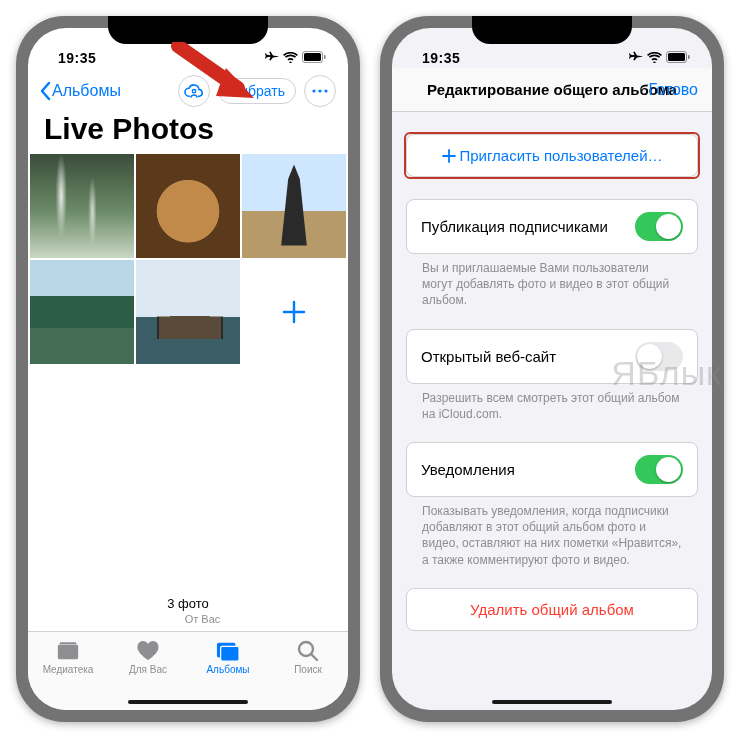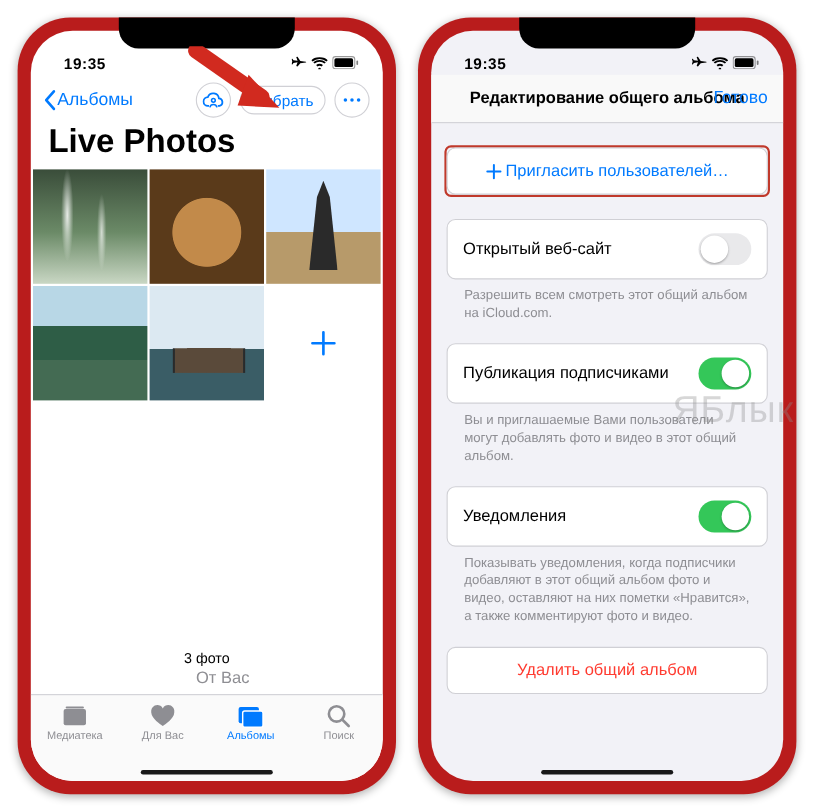--- a/index.html
+++ b/index.html
@@ -13,21 +13,21 @@
   }
   .phones {
     display: flex;
     gap: 20px;
     padding: 16px;
     justify-content: center;
   }
   .phone {
     width: 345px;
     height: 706px;
-    background: #b91c1c;
+    background: #737373;
     border-radius: 48px;
     padding: 12px;
     position: relative;
     box-shadow: 0 2px 8px rgba(0,0,0,0.3);
   }
   .notch {
     position: absolute;
     top: 0;
     left: 50%;
     transform: translateX(-50%);
@@ -130,21 +130,21 @@
      background:#2a2a2a;clip-path:polygon(50% 0,60% 18%,72% 100%,28% 100%,40% 18%);}
   .t4 { background: linear-gradient(180deg,#b8d7e6 0 35%,#2e5d46 35% 65%,#446b53 65% 100%); }
   .t5 { background: linear-gradient(180deg,#dce9f2 0 55%,#3a5d66 55% 100%); }
   .t5::after{content:"";position:absolute;left:20%;top:28%;width:60%;height:48%;
      border-left:2px solid #2a2a2a;border-right:2px solid #2a2a2a;
      background:linear-gradient(180deg,transparent 0 55%,#5a4a3a 55% 100%);
      clip-path:polygon(0 100%,0 55%,20% 55%,20% 10%,50% 0,80% 10%,80% 55%,100% 55%,100% 100%);}
 
   .spacer { flex:1; }
   .footer-text { text-align:center; font-size:13px; color:#000; padding-bottom:2px;}
-  .footer-sub  { text-align:center; font-size:15px; color:#8e8e93; padding-bottom:6px;padding-left:29px;}
+  .footer-sub  { text-align:center; font-size:11px; color:#8e8e93; padding-bottom:6px;padding-left:29px;}
 
   .tabbar {
     height: 79px;
     border-top: 0.5px solid #d0d0d5;
     display:flex;
     padding-bottom:28px;
     background:#fafafa;
   }
   .tab { flex:1; display:flex; flex-direction:column; align-items:center; justify-content:center; gap:2px; font-size:10px; color:#8e8e93;}
   .tab.active { color:#007aff; }
@@ -389,39 +389,39 @@
                 </svg>
               <span>Пригласить пользователей…</span>
             </div>
           </div>
         </div>
       </div>
 
       <div class="section">
         <div class="cell">
           <div class="row">
+            <span>Публикация подписчиками</span>
+            <span class="switch on">
+                <span class="knob"></span>
+              </span>
+          </div>
+        </div>
+        <div class="hint">Вы и приглашаемые Вами пользователи могут добавлять фото и видео в этот общий альбом.</div>
+      </div>
+
+      <div class="section">
+        <div class="cell">
+          <div class="row">
             <span>Открытый веб-сайт</span>
             <span class="switch off">
                 <span class="knob"></span>
               </span>
           </div>
         </div>
         <div class="hint">Разрешить всем смотреть этот общий альбом на iCloud.com.</div>
-      </div>
-
-      <div class="section">
-        <div class="cell">
-          <div class="row">
-            <span>Публикация подписчиками</span>
-            <span class="switch on">
-                <span class="knob"></span>
-              </span>
-          </div>
-        </div>
-        <div class="hint">Вы и приглашаемые Вами пользователи могут добавлять фото и видео в этот общий альбом.</div>
       </div>
 
       <div class="section">
         <div class="cell">
           <div class="row">
             <span>Уведомления</span>
             <span class="switch on">
                 <span class="knob"></span>
               </span>
           </div>

